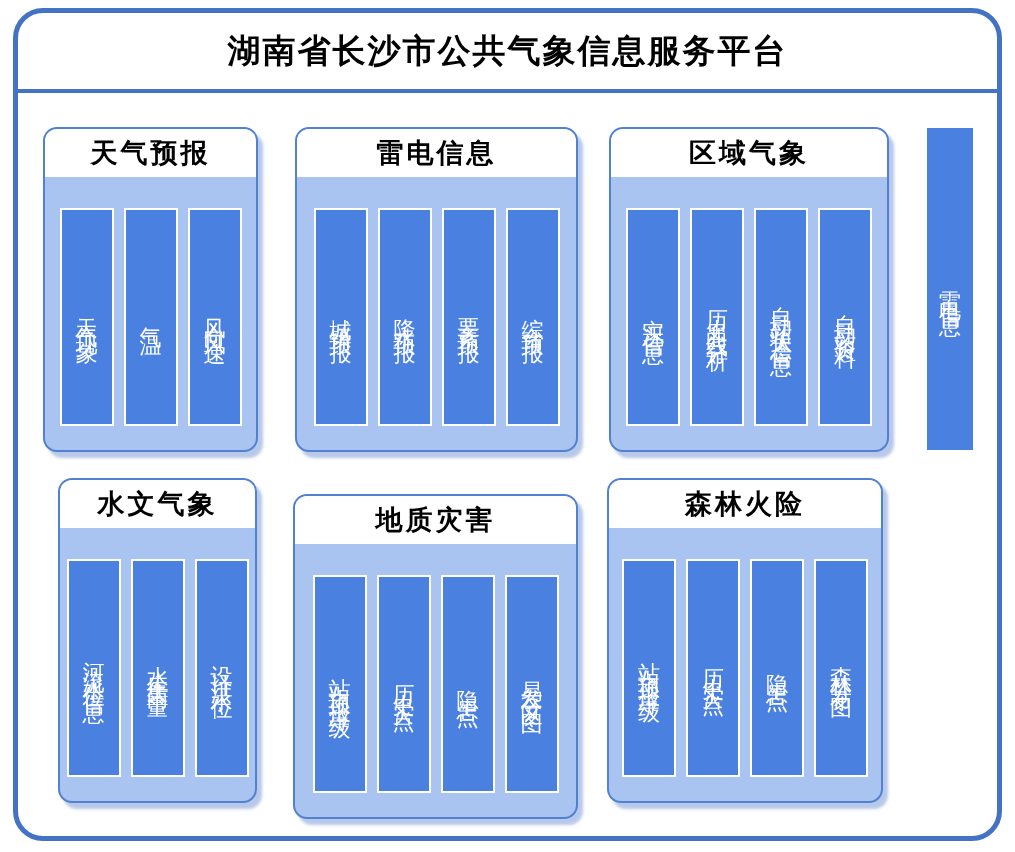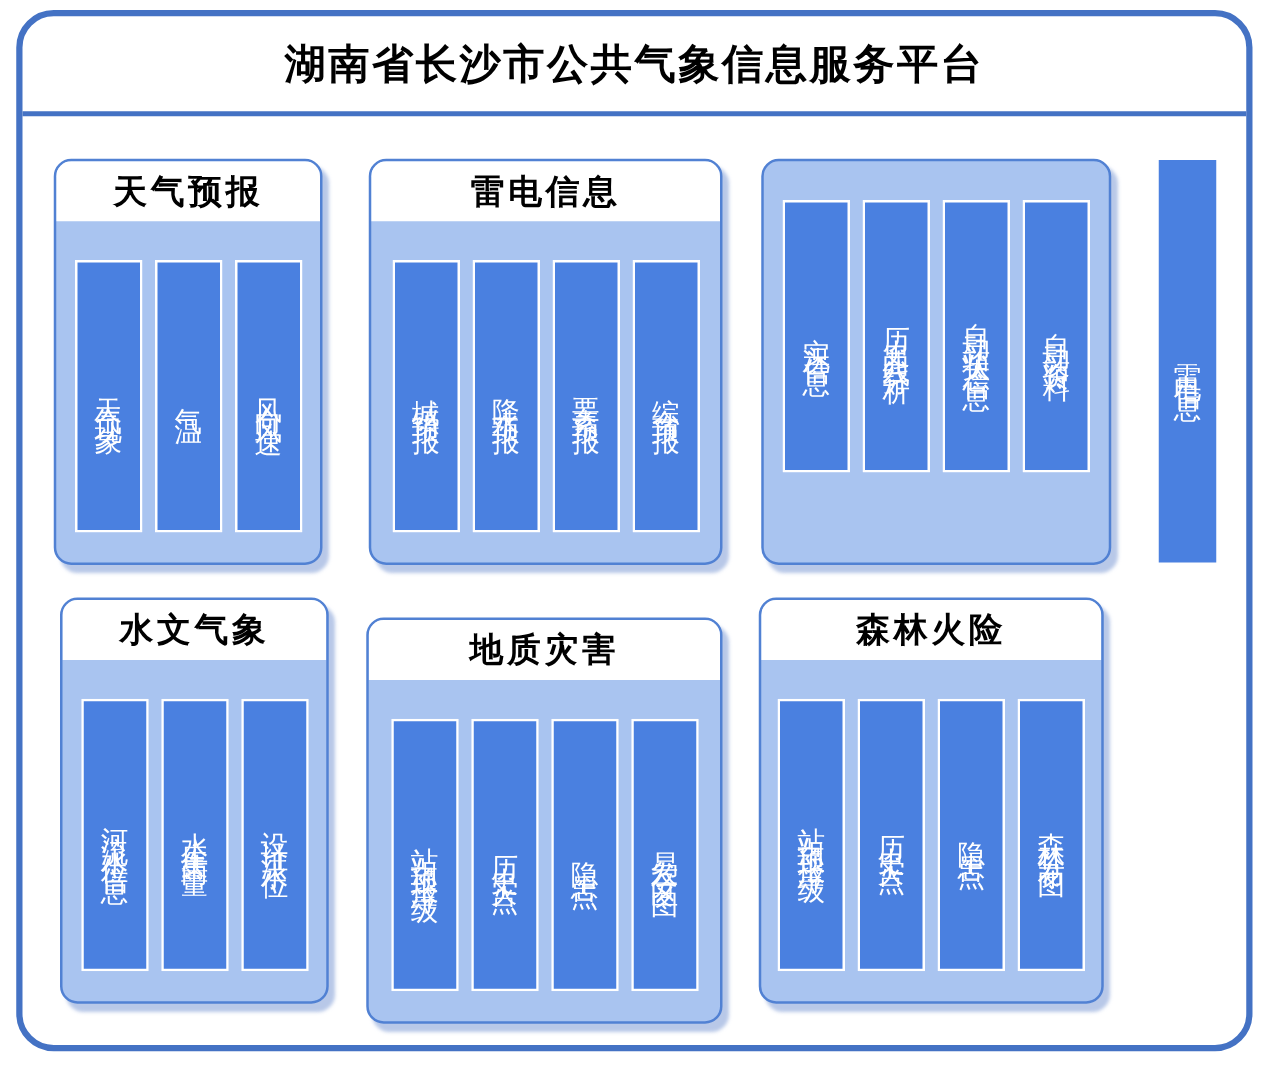--- a/index.html
+++ b/index.html
@@ -45,21 +45,21 @@
     color:#ffffff; font-size:22px; letter-spacing:8px; line-height:1;
   }
   .side-bar {
     position:absolute; left:909px; top:115px; width:46px; height:322px;
     background:#4a80e0; display:flex; align-items:center; justify-content:center;
   }
   
   .p0 { left:25px;  top:114px; width:215px; }
   .p1 { left:277px; top:114px; width:283px; }
   .p2 { left:591px; top:114px; width:280px; }
-  .p3 { left:30px;  top:465px; width:215px; }
+  .p3 { left:40px;  top:465px; width:199px; }
   .p4 { left:275px; top:481px; width:285px; }
   .p5 { left:589px; top:465px; width:276px; }
 </style>
 </head>
 <body>
 
 <div class="outer">
 
   <div class="title-row">
     <span class="title">湖南省长沙市公共气象信息服务平台</span>
@@ -96,20 +96,23 @@
       <div class="bar">
           <span>要素预报</span>
         </div>
       <div class="bar">
           <span>综合预报</span>
         </div>
     </div>
   </div>
 
   <div class="panel p2">
+    <div class="panel-header">
+      <span>区域气象</span>
+    </div>
     <div class="panel-body">
       <div class="bar">
           <span>实况信息</span>
         </div>
       <div class="bar">
           <span>历史曲线分析</span>
         </div>
       <div class="bar">
           <span>自动站状态信息</span>
         </div>

